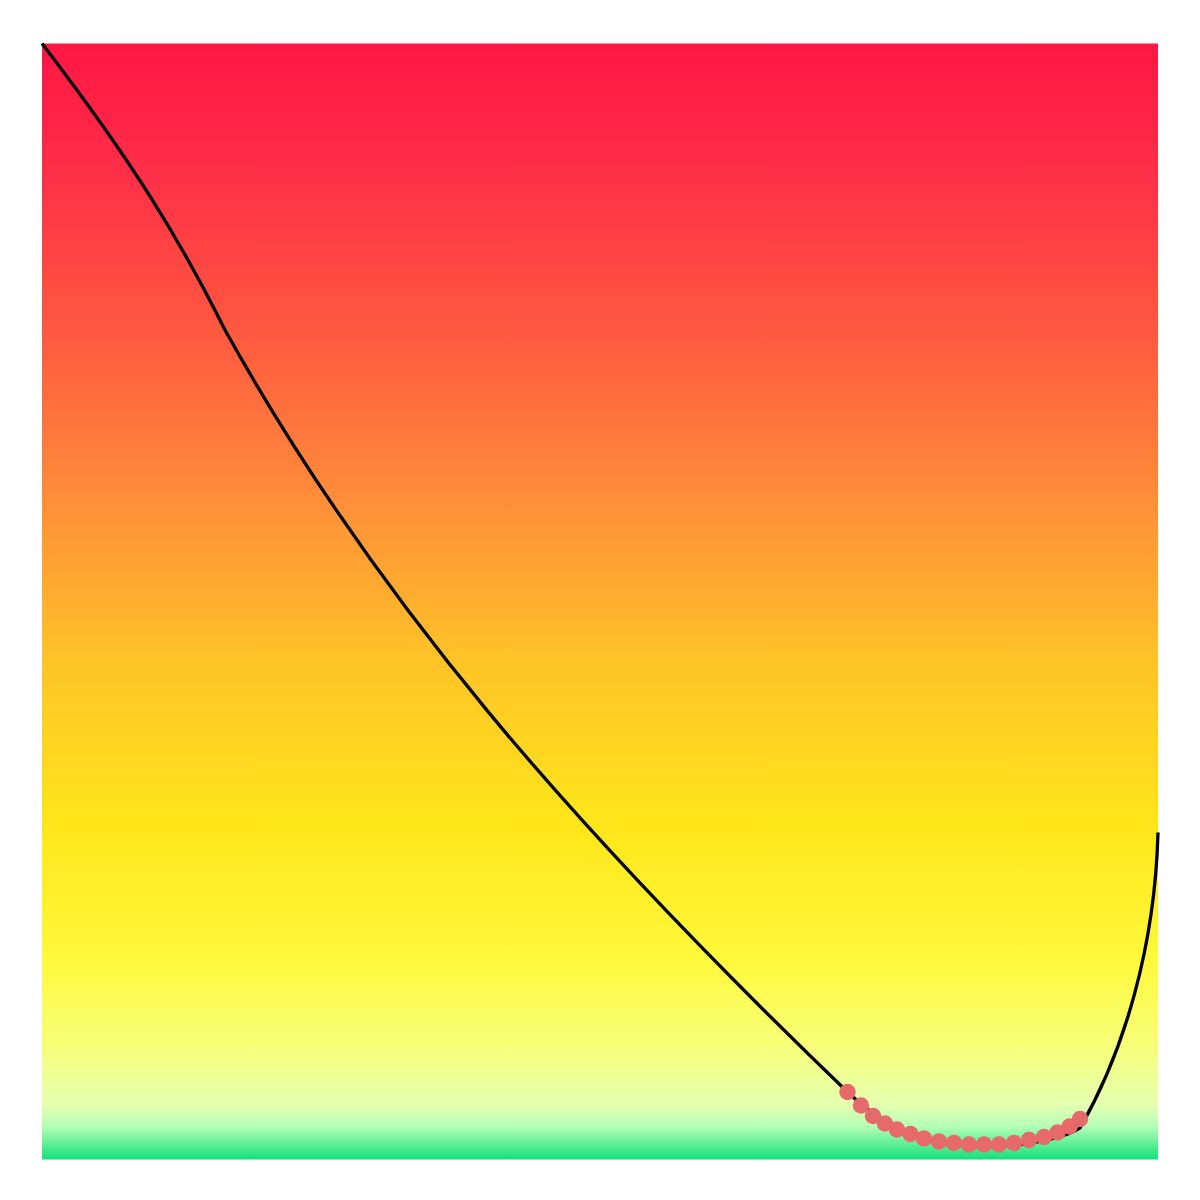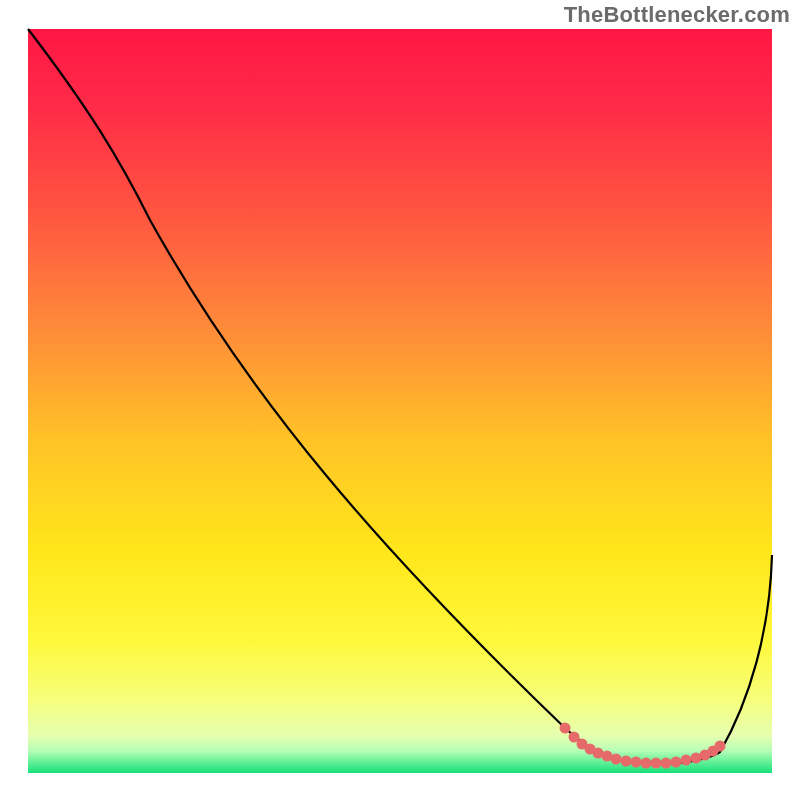--- a/index.html
+++ b/index.html
@@ -69,14 +69,13 @@
         <circle cx="656" cy="763" r="5.5" fill="#e76a6a"></circle>
         <circle cx="666" cy="763" r="5.5" fill="#e76a6a"></circle>
         <circle cx="676" cy="762" r="5.5" fill="#e76a6a"></circle>
         <circle cx="686" cy="760" r="5.5" fill="#e76a6a"></circle>
         <circle cx="696" cy="758" r="5.5" fill="#e76a6a"></circle>
         <circle cx="705" cy="755" r="5.5" fill="#e76a6a"></circle>
         <circle cx="713" cy="751" r="5.5" fill="#e76a6a"></circle>
         <circle cx="720" cy="746" r="5.5" fill="#e76a6a"></circle>
       </g>
   </svg>
-  <div class="watermark">TheBottlenecker.com</div>
 </div>
 
 </body></html>

